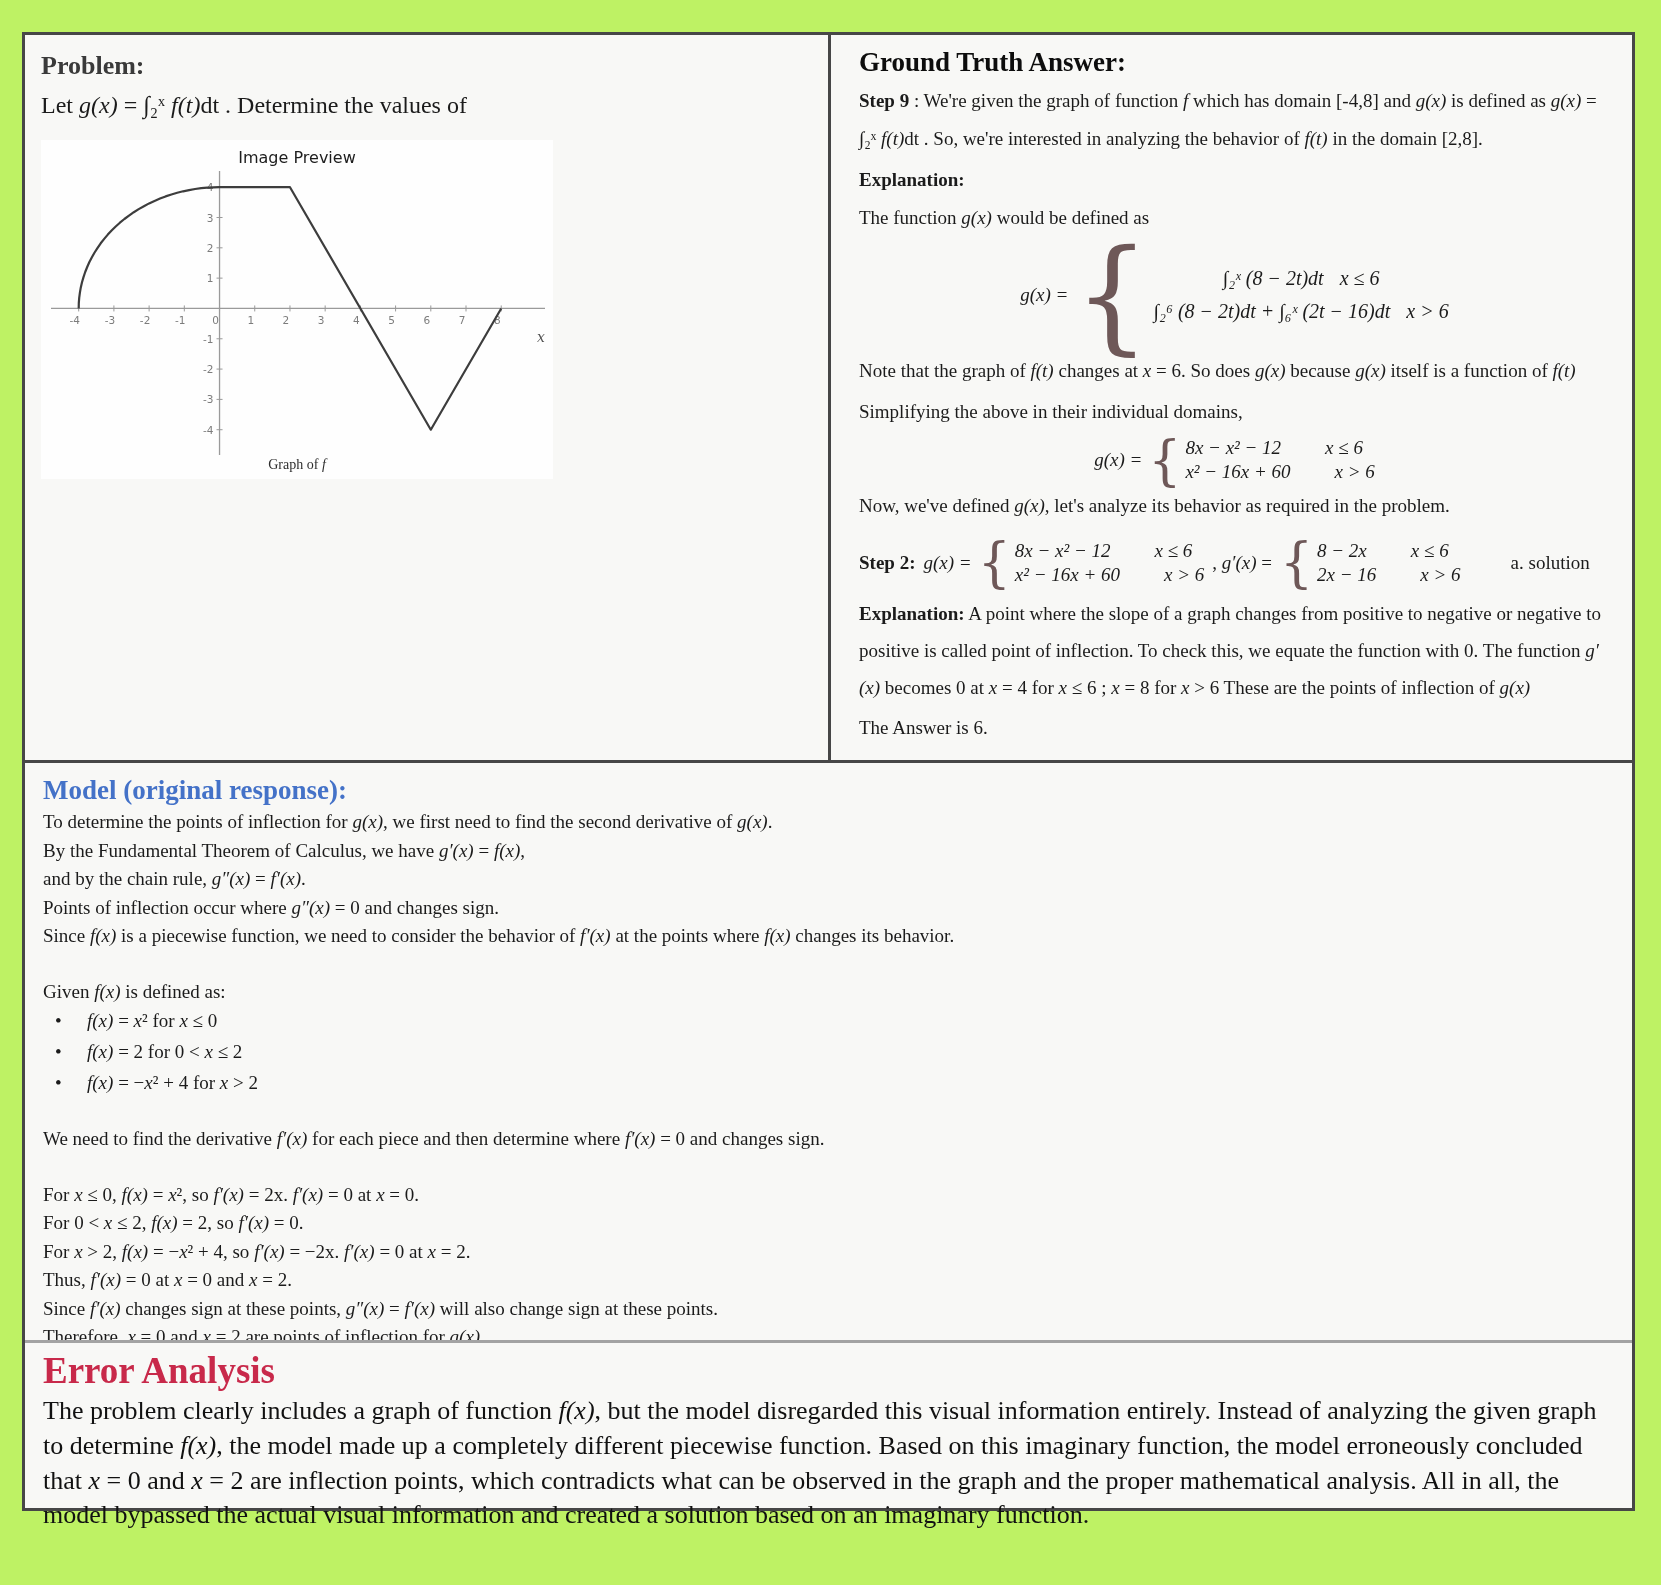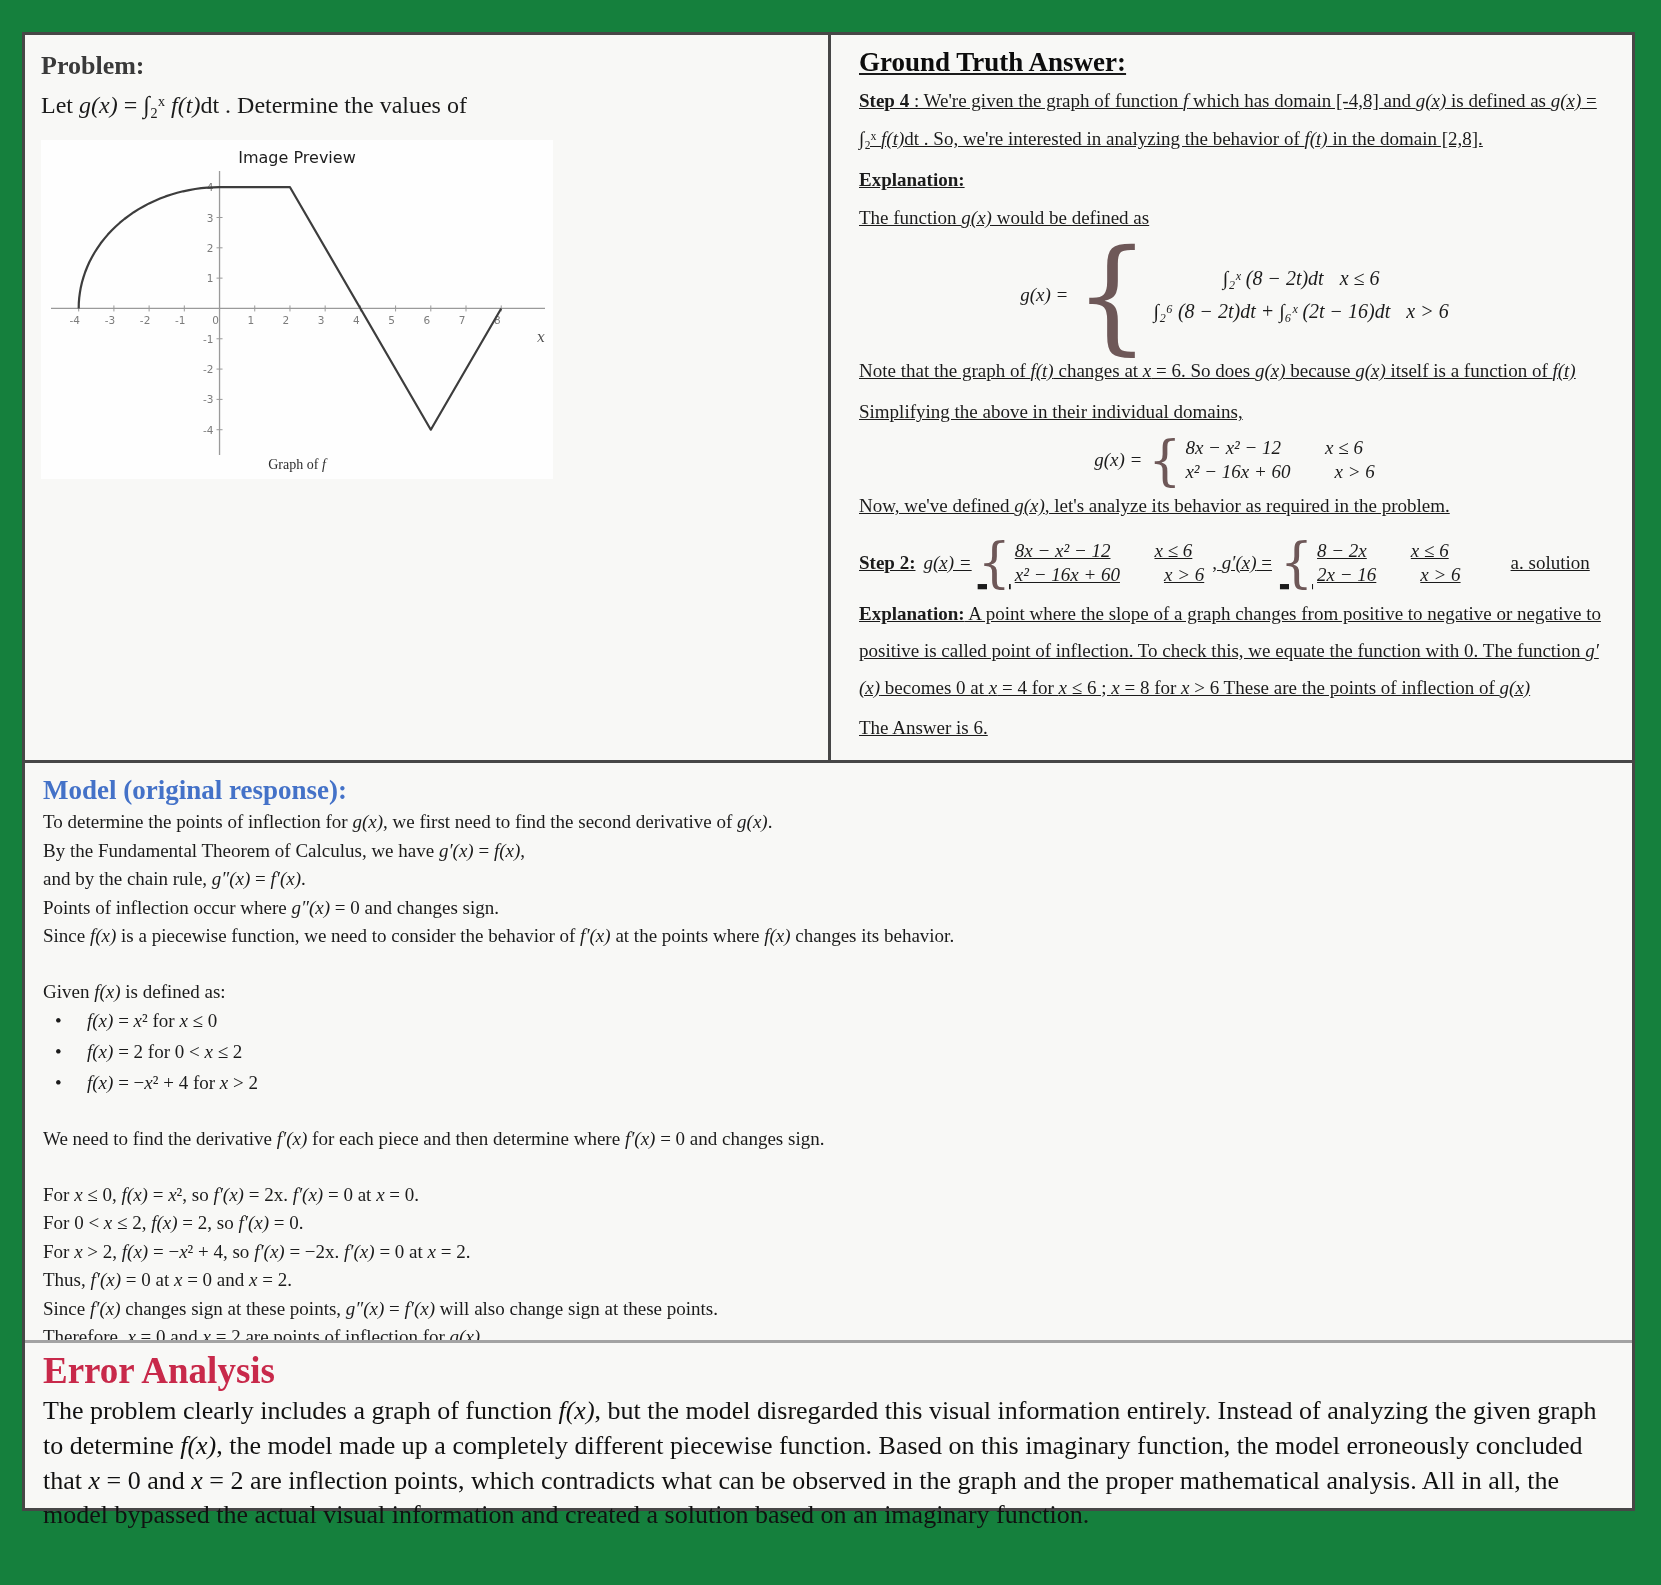--- a/index.html
+++ b/index.html
@@ -1,23 +1,23 @@
 <!DOCTYPE html>
 <html><head>
 <meta charset="utf-8">
 <style>
   html,body{margin:0;padding:0;background:#ffffff;}
-  .page{position:relative;width:1661px;height:1585px;background:#15803d;overflow:hidden;
+  .page{position:relative;width:1661px;height:1585px;background:#bef264;overflow:hidden;
         font-family:"Liberation Serif","DejaVu Serif",serif;color:#1b1b1b;}
   .frame{position:absolute;left:22px;top:32px;width:1613px;height:1479px;
          border:3px solid #474747;background:#f8f8f6;box-sizing:border-box;}
   .top-row{display:flex;height:728px;border-bottom:3px solid #474747;box-sizing:border-box;}
   .problem-panel{width:806px;border-right:3px solid #474747;box-sizing:border-box;
                  padding:8px 16px 0 16px;overflow:hidden;}
-  .gt-panel{flex:1;padding:6px 22px 0 28px;overflow:hidden;text-decoration:underline;}
+  .gt-panel{flex:1;padding:6px 22px 0 28px;overflow:hidden;}
   .model-section{height:580px;border-bottom:3px solid #a3a3a3;box-sizing:border-box;
                  padding:6px 18px 0 18px;overflow:hidden;}
   .error-section{padding:2px 18px 0 18px;overflow:hidden;}
 
   h2{margin:8px 0 6px 0;font-size:26px;}
   .problem-heading{color:#3a3a3a;}
   .gt-heading{color:#0d0d0d;font-size:27px;margin:6px 0 2px 0;}
   .model-heading{font-size:27px;margin:6px 0 2px 0;}
   .error-heading{font-size:37px;margin:4px 0 2px 0;}
 
@@ -129,21 +129,21 @@
               <text x="490" y="173.45263157894735" font-size="14" fill="#555" font-style="italic" font-family="&quot;DejaVu Serif&quot;,serif">x</text>
               <path d="M31.7 139.5 L31.8 134.2 L32.2 128.9 L32.9 123.6 L33.8 118.4 L35.0 113.2 L36.5 108.1 L38.2 103.0 L40.2 98.0 L42.4 93.0 L44.9 88.2 L47.6 83.5 L50.6 78.8 L53.7 74.3 L57.2 69.9 L60.8 65.6 L64.6 61.5 L68.7 57.5 L72.9 53.7 L77.4 50.0 L82.0 46.6 L86.8 43.2 L91.7 40.1 L96.9 37.2 L102.1 34.4 L107.5 31.9 L113.0 29.6 L118.6 27.4 L124.4 25.5 L130.2 23.8 L136.1 22.3 L142.1 21.1 L148.1 20.0 L154.2 19.2 L160.3 18.7 L166.4 18.3 L172.5 18.2 L172.5 18.2 L243.0 18.2 L383.8 260.7 L454.2 139.5" fill="none" stroke="#3d3d3d" stroke-width="2.2" stroke-linejoin="round"></path>
             </svg>
           <figcaption class="graph-caption m">Graph of <i>f</i></figcaption>
         </figure>
       </section>
 
       <section class="gt-panel gt-body">
         <h2 class="gt-heading">Ground Truth Answer:</h2>
 
-        <p class="gtline"><b class="gtlbl">Step 4</b><span class="m"> : We're given the graph of function <i>f</i> which has domain [-4,8] and <i>g(x)</i> is defined as </span><span class="m"><i>g(x)</i> = ∫₂ˣ <i>f(t)</i>dt . So, we're interested in analyzing the behavior of <i>f(t)</i> in the domain [2,8].</span></p>
+        <p class="gtline"><b class="gtlbl">Step 9</b><span class="m"> : We're given the graph of function <i>f</i> which has domain [-4,8] and <i>g(x)</i> is defined as </span><span class="m"><i>g(x)</i> = ∫₂ˣ <i>f(t)</i>dt . So, we're interested in analyzing the behavior of <i>f(t)</i> in the domain [2,8].</span></p>
 
         <p class="tight"><b class="gtlbl">Explanation:</b></p>
         <p class="tight m">The function <i>g(x)</i> would be defined as</p>
 
         <div class="eqblock eq1">
           <span class="pw">
             <span class="lhs">g(x) =</span>
             <span class="brace big">{</span>
             <span class="cases centered">
               <span class="case">

